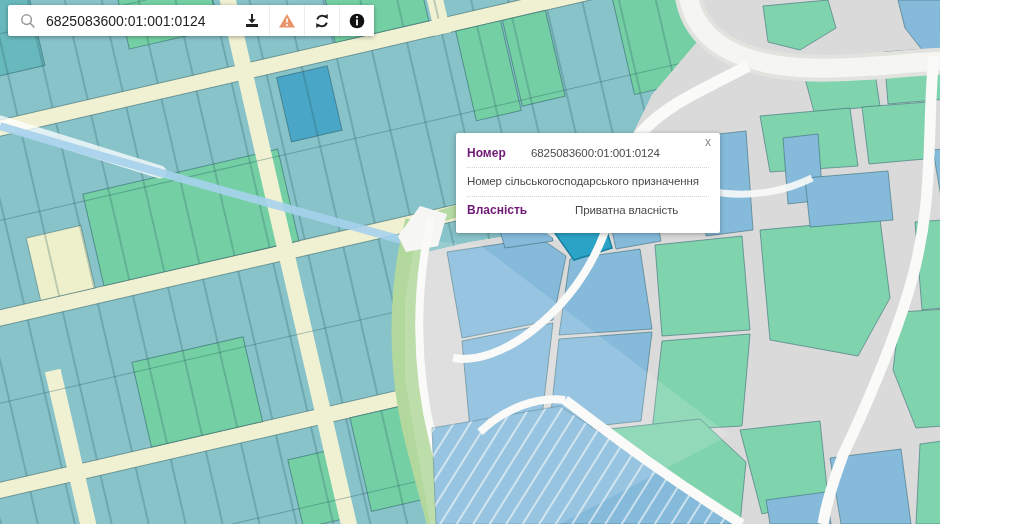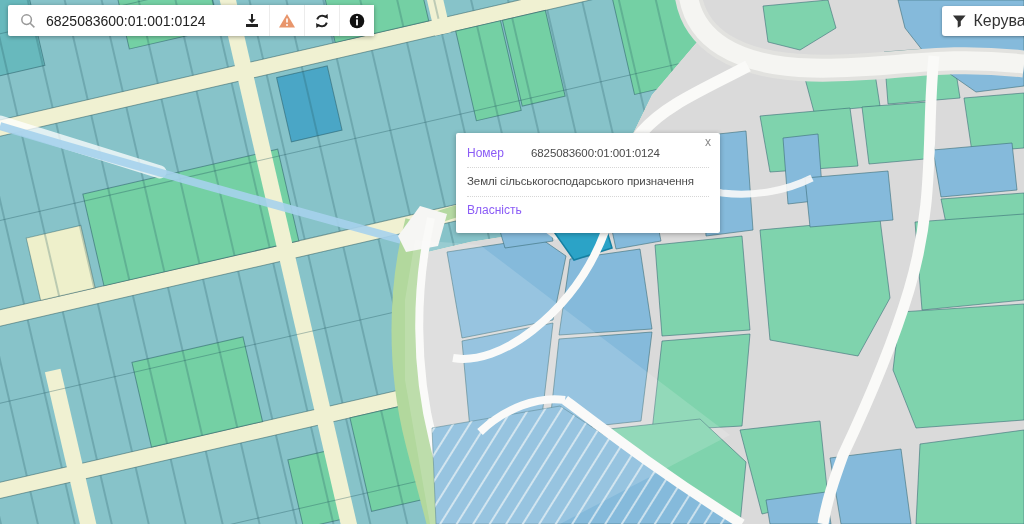--- a/index.html
+++ b/index.html
@@ -1,16 +1,16 @@
 <!DOCTYPE html>
 <html><head>
 <meta charset="utf-8">
 <style>
   html,body{margin:0;padding:0;background:#fff;}
-  .screen{position:relative;width:1024px;height:524px;overflow:hidden;
+  .screen{position:relative;width:940px;height:524px;overflow:hidden;
           font-family:"Liberation Sans",sans-serif;background:#f0f1d2;}
   .screen svg.map{position:absolute;left:0;top:0;}
 
   
   .searchbar{position:absolute;left:8px;top:5px;width:366px;height:31px;background:#fff;
              border-radius:2px;box-shadow:0 1px 4px rgba(0,0,0,.35);display:flex;align-items:stretch;z-index:5;}
   .searchbar .sicon{display:flex;align-items:center;padding:0 6px 0 12px;}
   .searchbar input{flex:1;border:none;outline:none;font-family:"Liberation Sans",sans-serif;
                    font-size:14px;color:#222;min-width:0;background:transparent;padding:0 4px;}
   .tbtn{width:35px;display:flex;align-items:center;justify-content:center;background:#fff;border:none;
@@ -21,21 +21,21 @@
   .managebtn{position:absolute;left:942px;top:6px;height:30px;width:120px;background:#fff;border:none;
              border-radius:3px;box-shadow:0 1px 3px rgba(0,0,0,.35);display:flex;align-items:center;
              gap:7px;padding:0 10px;font-size:16px;color:#333;cursor:pointer;z-index:5;
              font-family:"Liberation Sans",sans-serif;white-space:nowrap;}
 
   
   .popup{position:absolute;left:456px;top:133px;width:264px;background:#fff;border-radius:2px;
          box-shadow:0 1px 5px rgba(0,0,0,.3);z-index:4;padding:7px 11px 9px 11px;box-sizing:border-box;}
   .popup .row{display:flex;padding:5px 0;border-bottom:1px dotted #d6d6d6;}
   .popup .row:last-child{border-bottom:none;gap:44px;}
-  .popup .lbl{width:64px;flex:0 0 64px;font-weight:normal;font-size:12px;color:#8b5cf6;line-height:1.45;}
+  .popup .lbl{width:64px;flex:0 0 64px;font-weight:bold;font-size:12px;color:#701a75;line-height:1.45;}
   .popup .val{flex:1;font-size:11.5px;color:#4a4a4a;line-height:1.5;letter-spacing:-0.1px;}
   .popup .close{position:absolute;top:1px;right:7px;font-size:12px;color:#888;cursor:pointer;
                 background:none;border:none;padding:2px;line-height:1;font-family:"Liberation Sans",sans-serif;}
 </style>
 </head>
 <body>
 
 <div class="screen">
 
   <svg class="map" width="1024" height="524" viewBox="0 0 1024 524">
@@ -209,20 +209,21 @@
     <span>Керування</span>
   </button>
 
   <div class="popup">
     <button class="close">x</button>
     <div class="row">
       <span class="lbl">Номер</span>
       <span class="val">6825083600:01:001:0124</span>
     </div>
     <div class="row">
-      <span class="val">Землі сільськогосподарського призначення</span>
+      <span class="val">Номер сільськогосподарського призначення</span>
     </div>
     <div class="row">
       <span class="lbl">Власність</span>
+      <span class="val">Приватна власність</span>
     </div>
   </div>
 
 </div>
 
 </body></html>

